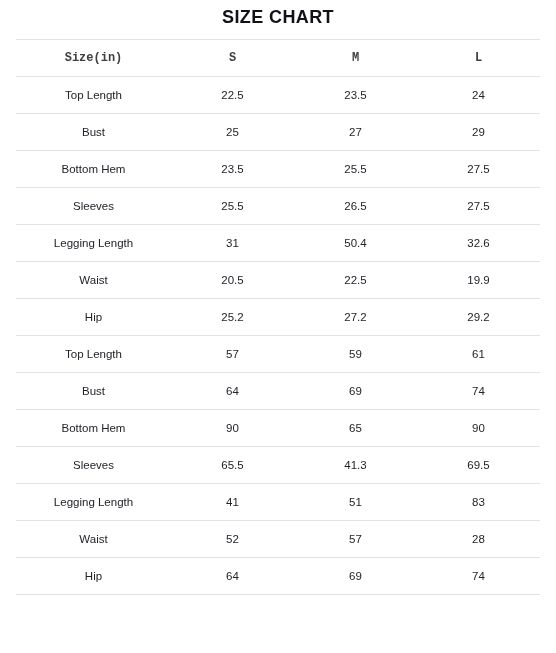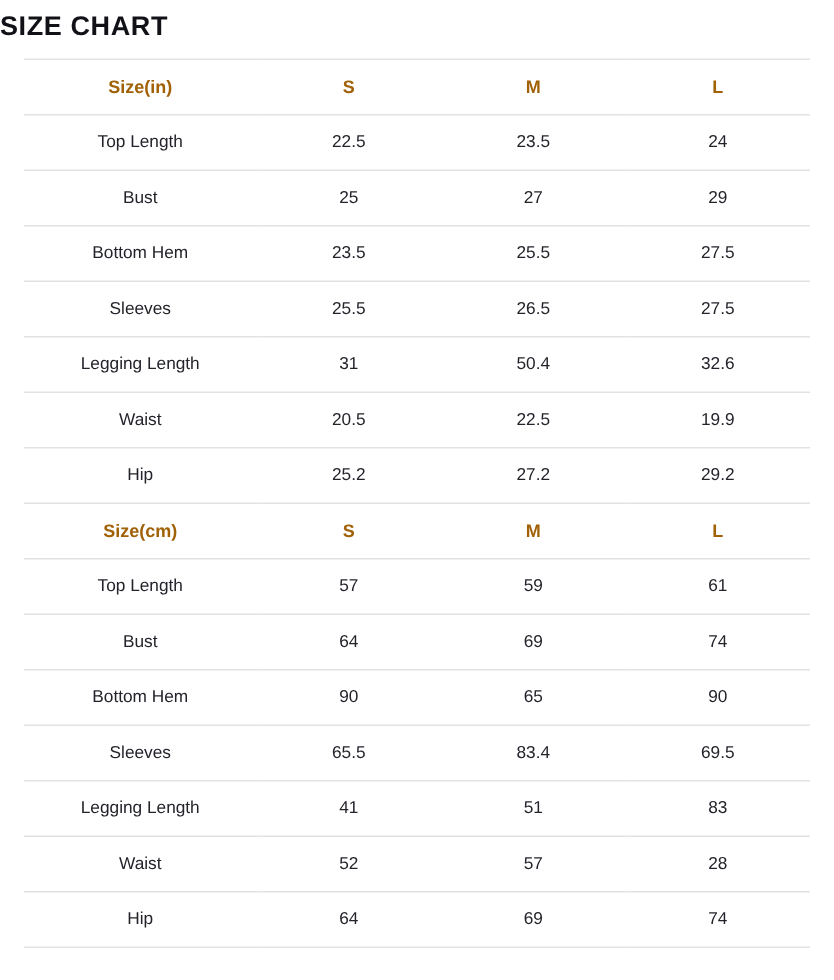--- a/index.html
+++ b/index.html
@@ -15,20 +15,21 @@
     overflow: hidden;
   }
   .page {
     position: relative;
     width: 556px;
     height: 653px;
     background: #ffffff;
     box-sizing: border-box;
   }
   .chart-title {
+    text-align: center;
     font-size: 18px;
     font-weight: bold;
     letter-spacing: 0.4px;
     color: #111118;
     padding: 7px 0 12px 0;
     margin: 0;
     line-height: 20px;
   }
   .size-table {
     width: 524px;
@@ -45,21 +46,22 @@
     text-align: center;
     vertical-align: middle;
     font-size: 11.5px;
     color: #23232b;
     padding: 0;
     line-height: 14px;
   }
   .size-table tr.header-row td {
     font-weight: bold;
     font-size: 12px;
-    color: #a16207;
+    color: #404040;
+    font-family: Liberation Mono, monospace;
   }
   .col-label { width: 155px; }
   .col-s { width: 123px; }
   .col-m { width: 123px; }
   .col-l { width: 123px; }
 </style>
 </head>
 <body>
 
 <div class="page">
@@ -118,26 +120,20 @@
         <td>22.5</td>
         <td>19.9</td>
       </tr>
       <tr>
         <td>Hip</td>
         <td>25.2</td>
         <td>27.2</td>
         <td>29.2</td>
       </tr>
 
-      <tr class="header-row">
-        <td>Size(cm)</td>
-        <td>S</td>
-        <td>M</td>
-        <td>L</td>
-      </tr>
 
       <tr>
         <td>Top Length</td>
         <td>57</td>
         <td>59</td>
         <td>61</td>
       </tr>
       <tr>
         <td>Bust</td>
         <td>64</td>
@@ -146,21 +142,21 @@
       </tr>
       <tr>
         <td>Bottom Hem</td>
         <td>90</td>
         <td>65</td>
         <td>90</td>
       </tr>
       <tr>
         <td>Sleeves</td>
         <td>65.5</td>
-        <td>83.4</td>
+        <td>41.3</td>
         <td>69.5</td>
       </tr>
       <tr>
         <td>Legging Length</td>
         <td>41</td>
         <td>51</td>
         <td>83</td>
       </tr>
       <tr>
         <td>Waist</td>

